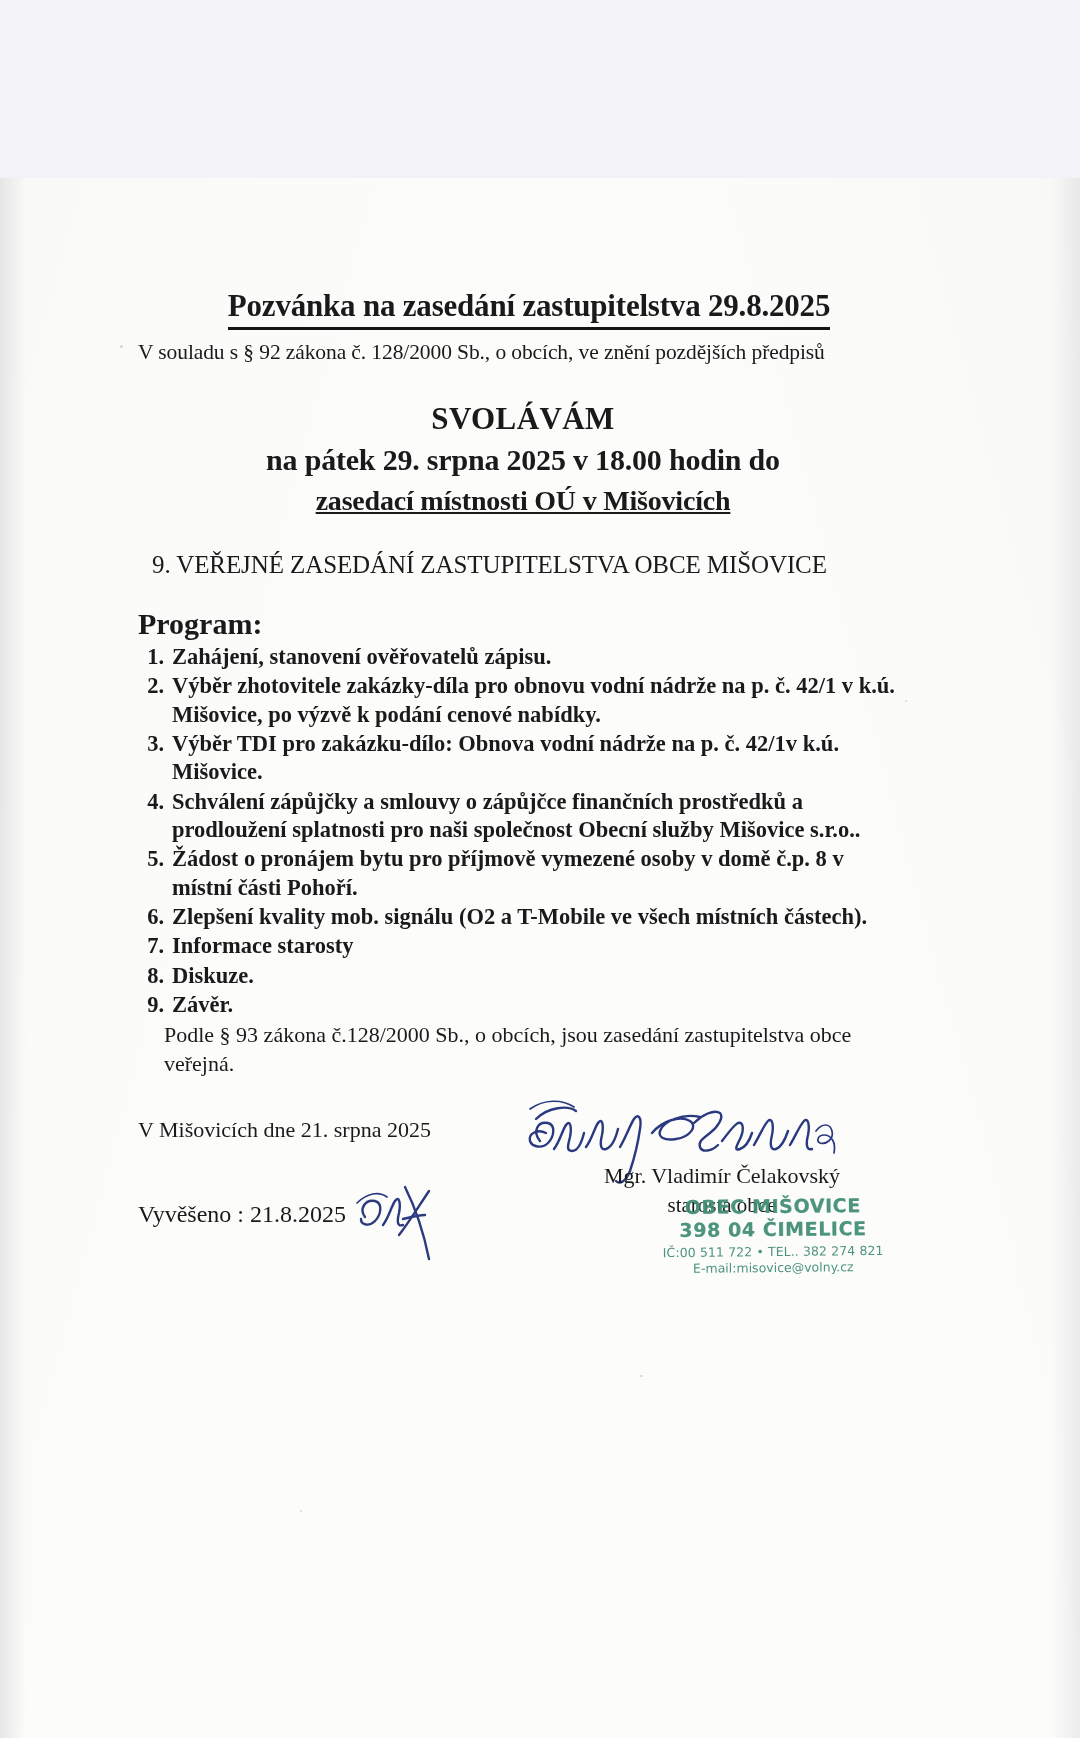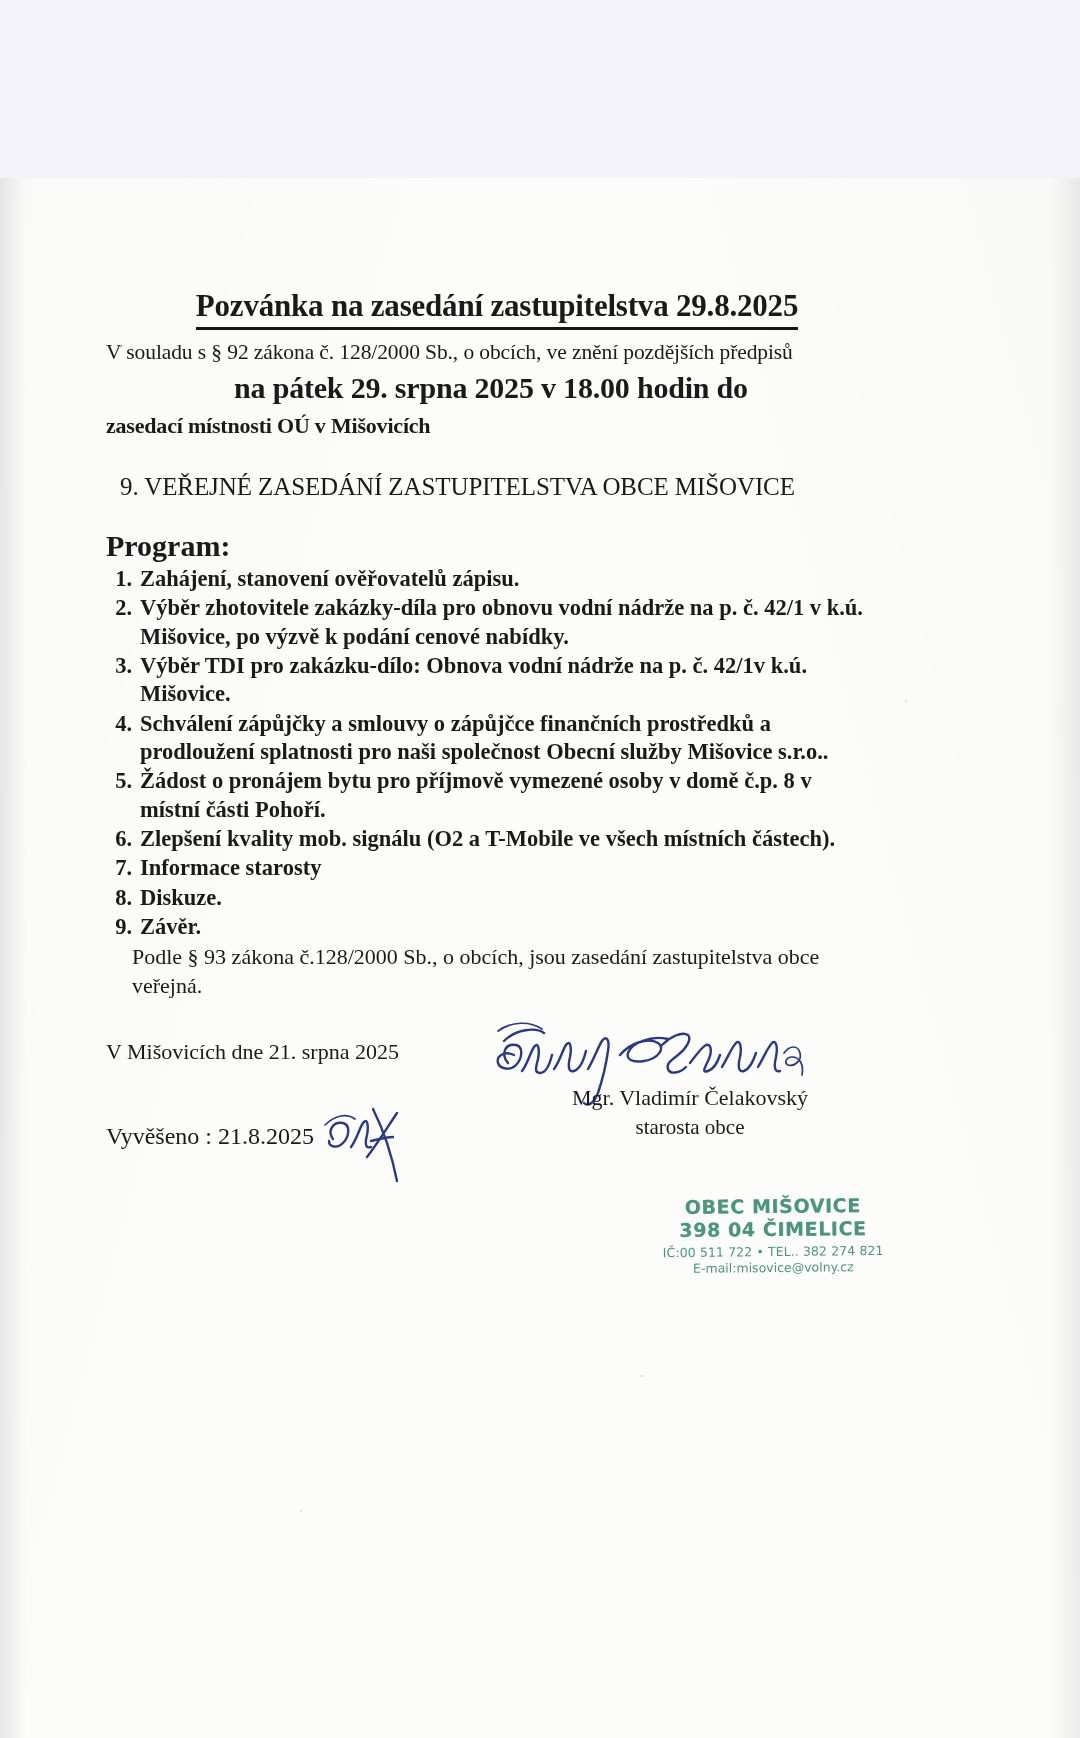--- a/index.html
+++ b/index.html
@@ -50,21 +50,21 @@
   }
   .scan-speck {
     position: absolute;
     background: rgba(120,120,120,0.28);
     border-radius: 50%;
   }
 
   
   .content {
     position: absolute;
-    left: 106px;
+    left: 138px;
     top: 288px;
     width: 770px;
   }
 
   .doc-title {
     font-size: 31px;
     font-weight: bold;
     text-align: center;
     letter-spacing: -0.2px;
     border-bottom: 3px solid #151515;
@@ -88,25 +88,26 @@
     letter-spacing: 0.4px;
   }
   .when-line {
     text-align: center;
     font-size: 30px;
     font-weight: bold;
     margin: 6px 0 0 0;
     letter-spacing: -0.2px;
   }
   .where-line {
-    text-align: left;
-    font-size: 22px;
+    text-align: center;
+    font-size: 28px;
     font-weight: bold;
     margin: 8px 0 0 0;
     letter-spacing: -0.2px;
+    text-decoration: underline;
   }
 
   .session-heading {
     font-size: 25px;
     margin: 34px 0 0 14px;
     letter-spacing: -0.1px;
   }
 
   .program-label {
     font-size: 30px;
@@ -260,20 +261,21 @@
   <div class="scan-speck" style="left:300px; top:1510px; width:2px; height:2px;"></div>
 
   <div class="content">
 
     <div style="text-align:center;">
       <h1 class="doc-title">Pozvánka na zasedání zastupitelstva 29.8.2025</h1>
     </div>
 
     <p class="law-line">V souladu s § 92 zákona č. 128/2000 Sb., o obcích, ve znění pozdějších předpisů</p>
 
+    <p class="svolavam">SVOLÁVÁM</p>
 
     <p class="when-line">na pátek 29. srpna 2025 v 18.00 hodin do</p>
 
     <p class="where-line">zasedací místnosti OÚ v Mišovicích</p>
 
     <p class="session-heading">9. VEŘEJNÉ ZASEDÁNÍ ZASTUPITELSTVA OBCE MIŠOVICE</p>
 
     <p class="program-label">Program:</p>
 
     <ol class="program">

